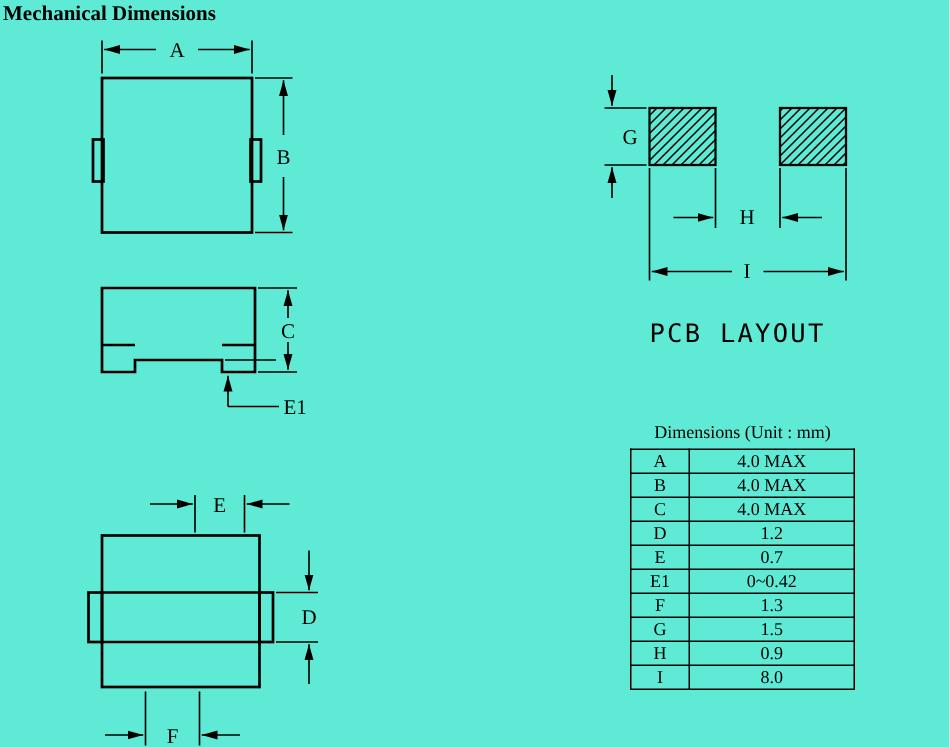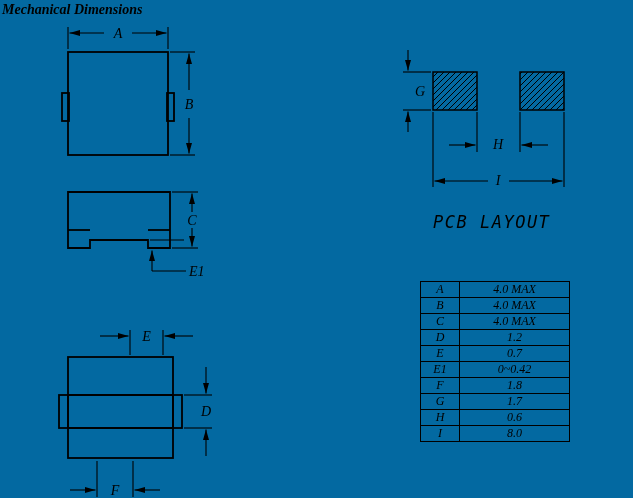--- a/index.html
+++ b/index.html
@@ -1,17 +1,17 @@
 <!DOCTYPE html>
 <html><head>
 <meta charset="utf-8">
 <style>
   html,body{margin:0;padding:0;background:#fff;}
-  #canvas{position:relative;width:633px;height:498px;background:#0369a1;overflow:hidden;
-          font-family:"Liberation Serif",serif;color:#000;font-style:italic;}
+  #canvas{position:relative;width:633px;height:498px;background:#5eead4;overflow:hidden;
+          font-family:"Liberation Serif",serif;color:#000;}
   #art{position:absolute;left:0;top:0;}
   #title{position:absolute;left:2px;top:2px;font-weight:bold;font-size:14px;z-index:2;}
 
   
   .part rect,.part path,.part line{fill:none;stroke:#000;stroke-width:1.8;}
   .pcbpad{stroke:#000;stroke-width:1.5;}
 
   
   .dim line{stroke:#000;stroke-width:1.1;fill:none;}
   .dim text{font-family:"Liberation Serif",serif;font-size:14px;fill:#000;text-anchor:middle;}
@@ -131,20 +131,21 @@
       <line x1="433" y1="112" x2="433" y2="187"></line>
       <line x1="564" y1="112" x2="564" y2="187"></line>
       <line x1="488" y1="181" x2="434.5" y2="181" marker-end="url(#ah)"></line>
       <line x1="509" y1="181" x2="562.5" y2="181" marker-end="url(#ah)"></line>
       <text x="498" y="185">I</text>
     </g>
     <text class="pcbtext" x="433" y="228">PCB LAYOUT</text>
   </svg>
 
   <div id="tablewrap">
+    <div id="tabletitle">Dimensions (Unit : mm)</div>
     <table id="dimtable">
       <tbody>
         <tr>
           <td class="p">A</td>
           <td>4.0 MAX</td>
         </tr>
         <tr>
           <td class="p">B</td>
           <td>4.0 MAX</td>
         </tr>
@@ -159,29 +160,29 @@
         <tr>
           <td class="p">E</td>
           <td>0.7</td>
         </tr>
         <tr>
           <td class="p">E1</td>
           <td>0~0.42</td>
         </tr>
         <tr>
           <td class="p">F</td>
-          <td>1.8</td>
+          <td>1.3</td>
         </tr>
         <tr>
           <td class="p">G</td>
-          <td>1.7</td>
+          <td>1.5</td>
         </tr>
         <tr>
           <td class="p">H</td>
-          <td>0.6</td>
+          <td>0.9</td>
         </tr>
         <tr>
           <td class="p">I</td>
           <td>8.0</td>
         </tr>
       </tbody>
     </table>
   </div>
 
 </div>

